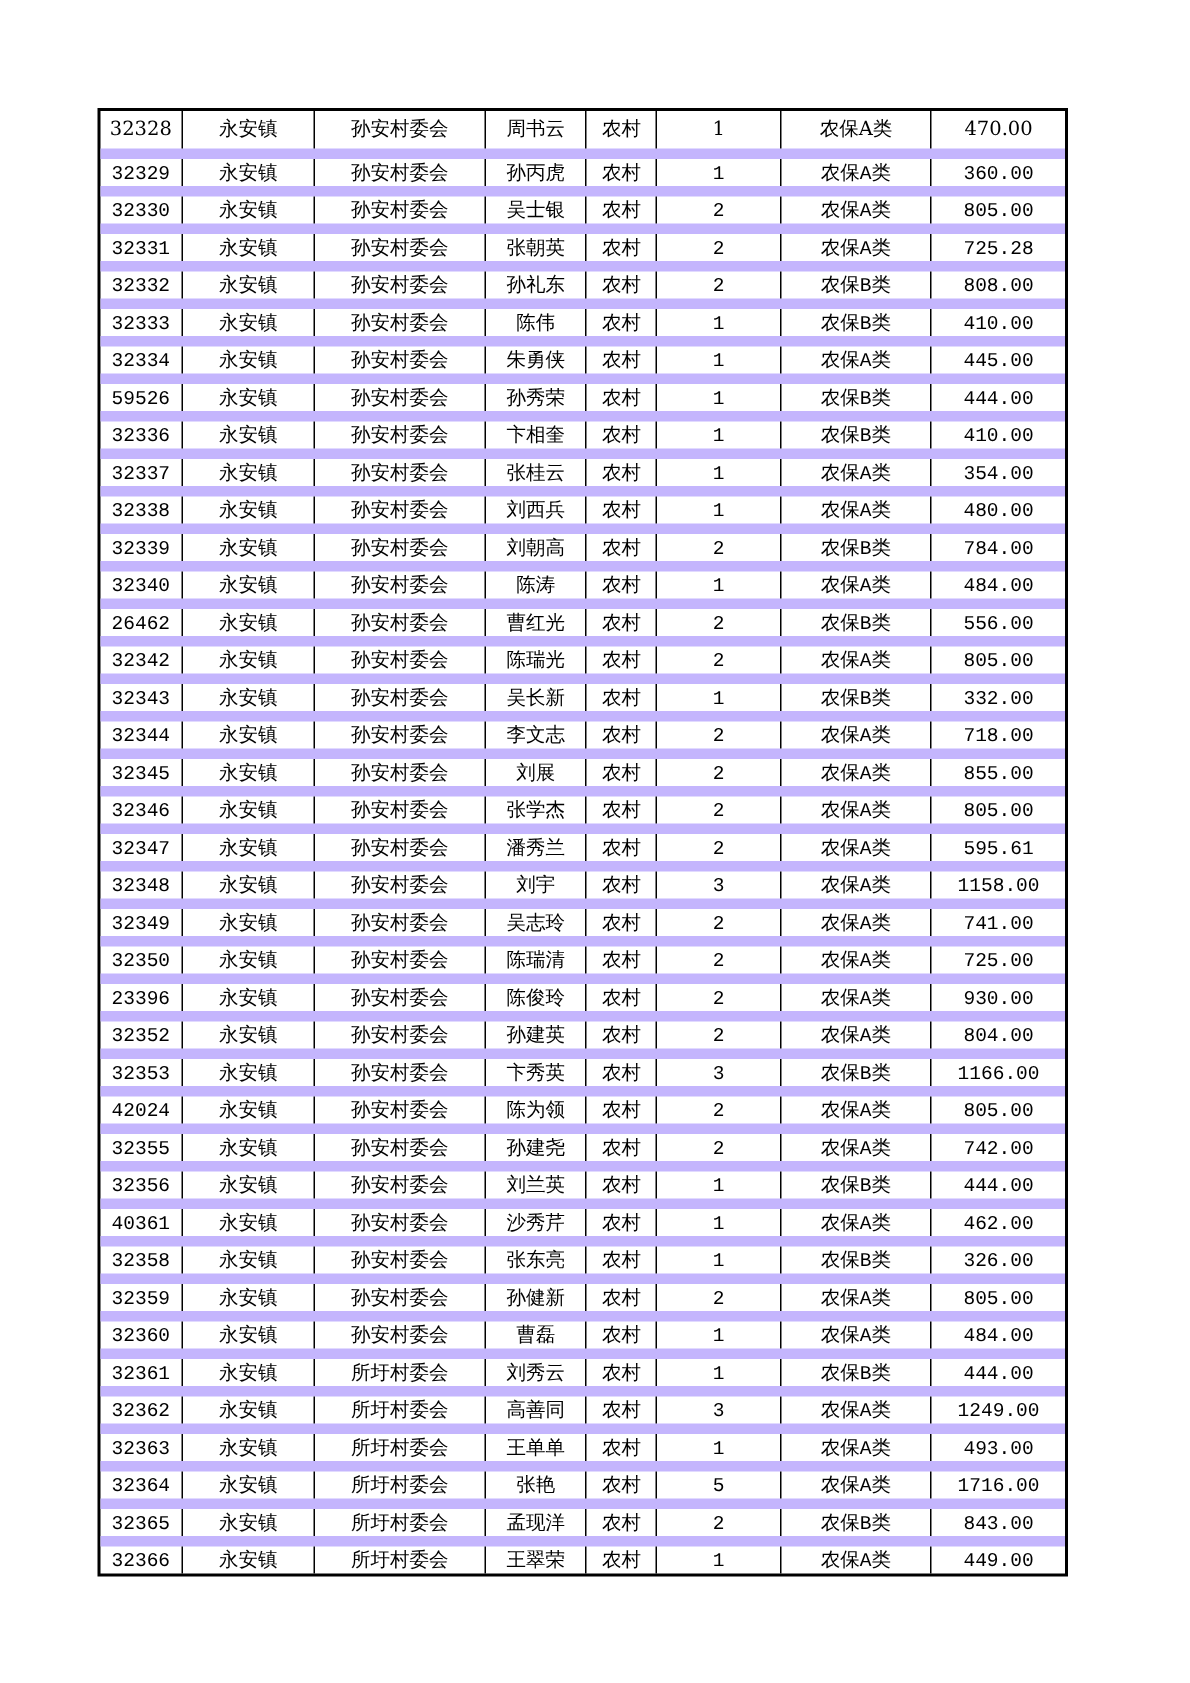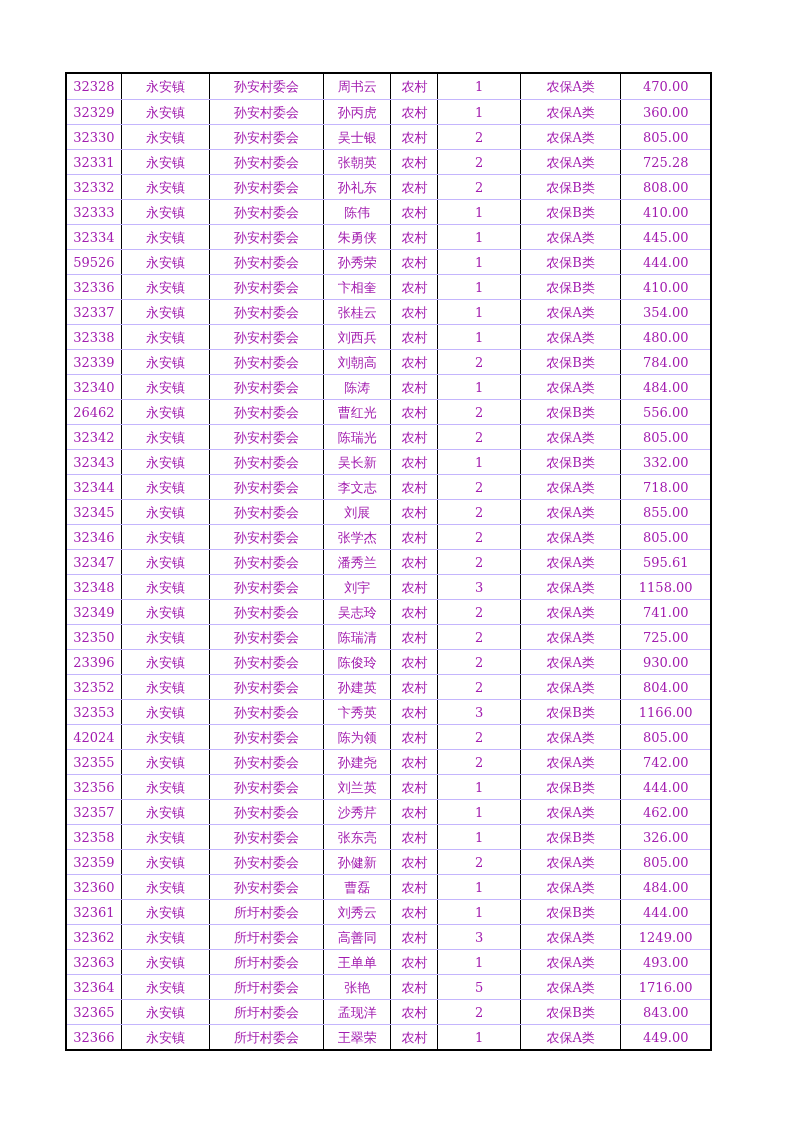--- a/index.html
+++ b/index.html
@@ -6,39 +6,40 @@
     margin: 0;
     padding: 0;
     background: #ffffff;
   }
   .page {
     position: relative;
     width: 793px;
     height: 1122px;
     background: #ffffff;
     font-family: "DejaVu Serif", "Liberation Serif", serif;
-    color: #a21caf;
+    color: #000000;
   }
   .data-table {
     position: absolute;
     left: 65px;
     top: 72px;
     width: 647px;
     border: 2px solid #000000;
     box-sizing: border-box;
     background: #ffffff;
   }
   .row {
     display: grid;
     grid-template-columns: 55fr 89fr 114fr 68fr 47fr 83fr 101fr 89fr;
     height: 25px;
     box-sizing: border-box;
   }
   .row + .row {
-    border-top: 1px solid #c4b5fd;
+    border-top: 7px solid #c4b5fd;
+    font-family: Liberation Mono, monospace;
   }
   .cell {
     display: flex;
     align-items: center;
     justify-content: center;
     border-right: 1px solid #000000;
     box-sizing: border-box;
     font-size: 13px;
     line-height: 1;
     white-space: nowrap;
@@ -337,21 +338,21 @@
         <div class="cell">32356</div>
         <div class="cell">永安镇</div>
         <div class="cell">孙安村委会</div>
         <div class="cell">刘兰英</div>
         <div class="cell">农村</div>
         <div class="cell">1</div>
         <div class="cell">农保B类</div>
         <div class="cell">444.00</div>
       </div>
       <div class="row">
-        <div class="cell">32357</div>
+        <div class="cell">40361</div>
         <div class="cell">永安镇</div>
         <div class="cell">孙安村委会</div>
         <div class="cell">沙秀芹</div>
         <div class="cell">农村</div>
         <div class="cell">1</div>
         <div class="cell">农保A类</div>
         <div class="cell">462.00</div>
       </div>
       <div class="row">
         <div class="cell">32358</div>

